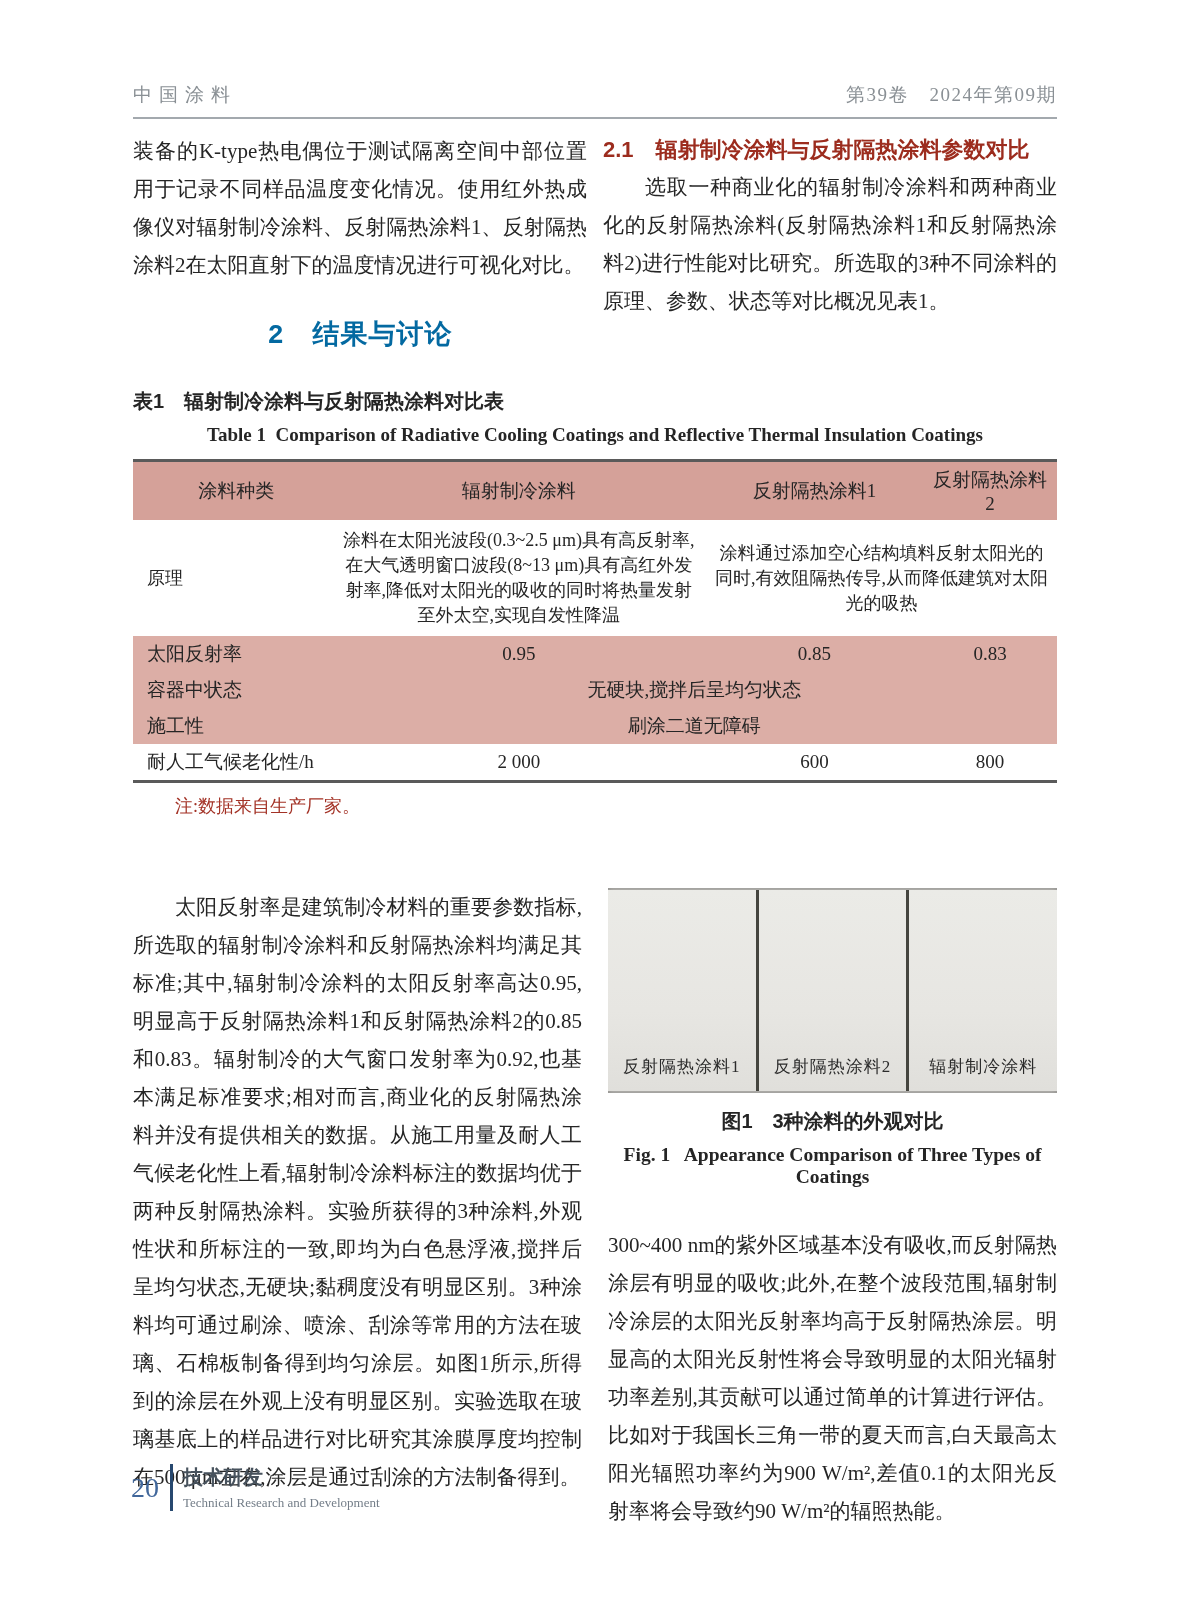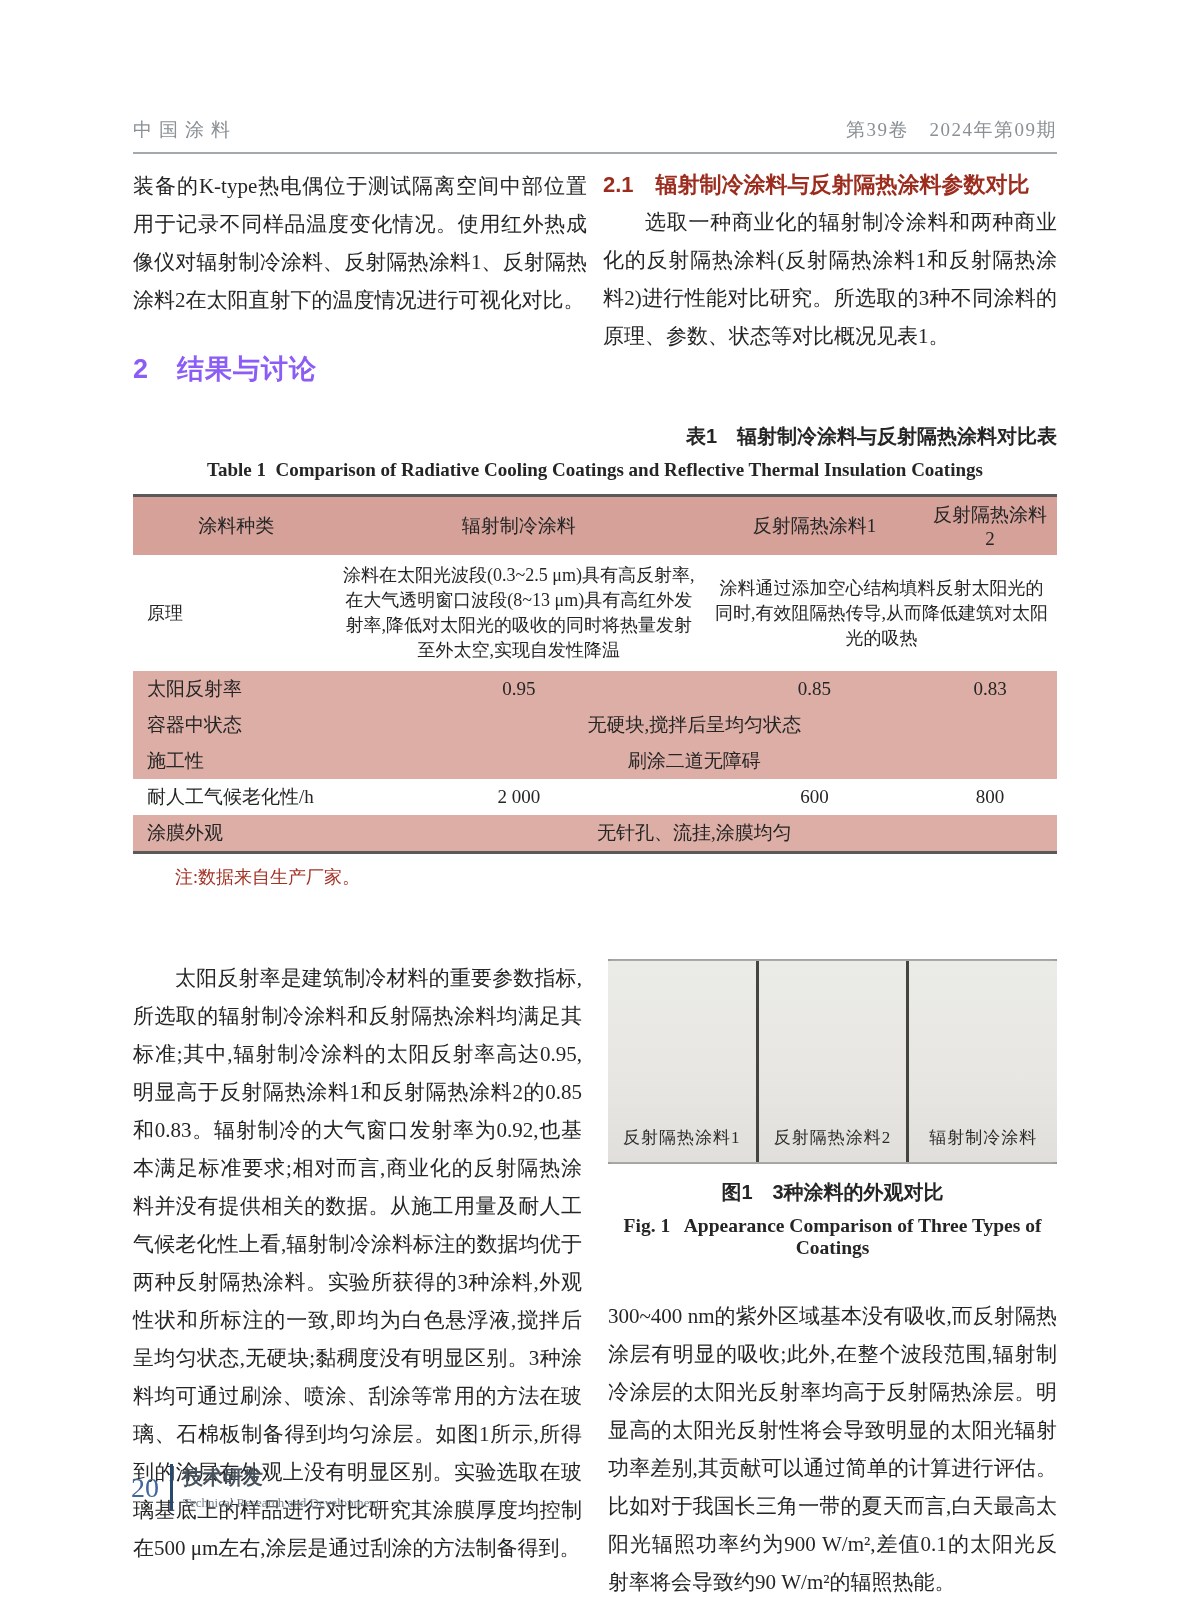--- a/index.html
+++ b/index.html
@@ -6,43 +6,43 @@
   .sheet{
     width:1187px;height:1600px;background:#ffffff;margin:0 auto;
     position:relative;overflow:hidden;box-sizing:border-box;
     padding:0 130px 0 133px;
     font-family:"Liberation Serif","DejaVu Serif",serif;color:#252525;
   }
   
   .page-header{
     display:flex;justify-content:space-between;align-items:flex-end;
     padding-top:82px;padding-bottom:9px;border-bottom:2px solid #a3a9ae;
-    color:#8a9095;font-size:19px;margin-top:35px;
+    color:#8a9095;font-size:19px;
   }
   .journal-name{letter-spacing:7px;}
   .issue-info{letter-spacing:1.5px;}
   
   .cols{display:flex;gap:26px;}
   .top-cols{margin-top:13px;gap:16px;}
   .bottom-cols{margin-top:70px;}
   .col{flex:1;min-width:0;}
   p.body{font-size:21px;line-height:38px;text-align:justify;margin:0;}
   p.indent{text-indent:2em;}
   .h1-heading{
-    font-family:Liberation Sans, sans-serif;font-weight:bold;
-    color:#8b5cf6;font-size:27px;margin-top:32px;letter-spacing:1px;
+    font-family:Liberation Mono, monospace;font-weight:bold;
+    color:#0369a1;font-size:27px;margin-top:32px;letter-spacing:1px;text-align:center;
   }
   .h2-heading{
     font-family:Liberation Sans, sans-serif;font-weight:bold;
     color:#9c2c1e;font-size:22px;line-height:36px;margin:0;
   }
   
   .table-section{margin-top:36px;}
   .tbl-title-zh{
-    text-align:right;font-family:"Liberation Sans","DejaVu Sans",sans-serif;
+    text-align:left;font-family:"Liberation Sans","DejaVu Sans",sans-serif;
     font-weight:bold;font-size:20px;
   }
   .tbl-title-en{text-align:center;font-weight:bold;font-size:19px;margin-top:9px;white-space:pre-wrap;}
   table.cmp{
     width:100%;border-collapse:collapse;margin-top:13px;
     border-top:3px solid #5a5a5a;border-bottom:3px solid #5a5a5a;
     font-size:19px;table-layout:fixed;
   }
   table.cmp td{padding:5px 6px;text-align:center;vertical-align:middle;}
   table.cmp td.lbl{text-align:left;padding-left:14px;}
@@ -138,24 +138,20 @@
         <tr class="pink">
           <td class="lbl">施工性</td>
           <td colspan="3">刷涂二道无障碍</td>
         </tr>
         <tr>
           <td class="lbl">耐人工气候老化性/h</td>
           <td>2 000</td>
           <td>600</td>
           <td>800</td>
         </tr>
-        <tr class="pink">
-          <td class="lbl">涂膜外观</td>
-          <td colspan="3">无针孔、流挂,涂膜均匀</td>
-        </tr>
       </tbody>
     </table>
     <div class="tbl-note">注:数据来自生产厂家。</div>
   </div>
 
   <div class="cols bottom-cols">
     <div class="col">
       <p class="body indent">太阳反射率是建筑制冷材料的重要参数指标,所选取的辐射制冷涂料和反射隔热涂料均满足其标准;其中,辐射制冷涂料的太阳反射率高达0.95,明显高于反射隔热涂料1和反射隔热涂料2的0.85和0.83。辐射制冷的大气窗口发射率为0.92,也基本满足标准要求;相对而言,商业化的反射隔热涂料并没有提供相关的数据。从施工用量及耐人工气候老化性上看,辐射制冷涂料标注的数据均优于两种反射隔热涂料。实验所获得的3种涂料,外观性状和所标注的一致,即均为白色悬浮液,搅拌后呈均匀状态,无硬块;黏稠度没有明显区别。3种涂料均可通过刷涂、喷涂、刮涂等常用的方法在玻璃、石棉板制备得到均匀涂层。如图1所示,所得到的涂层在外观上没有明显区别。实验选取在玻璃基底上的样品进行对比研究其涂膜厚度均控制在500 μm左右,涂层是通过刮涂的方法制备得到。</p>
 
     </div>

